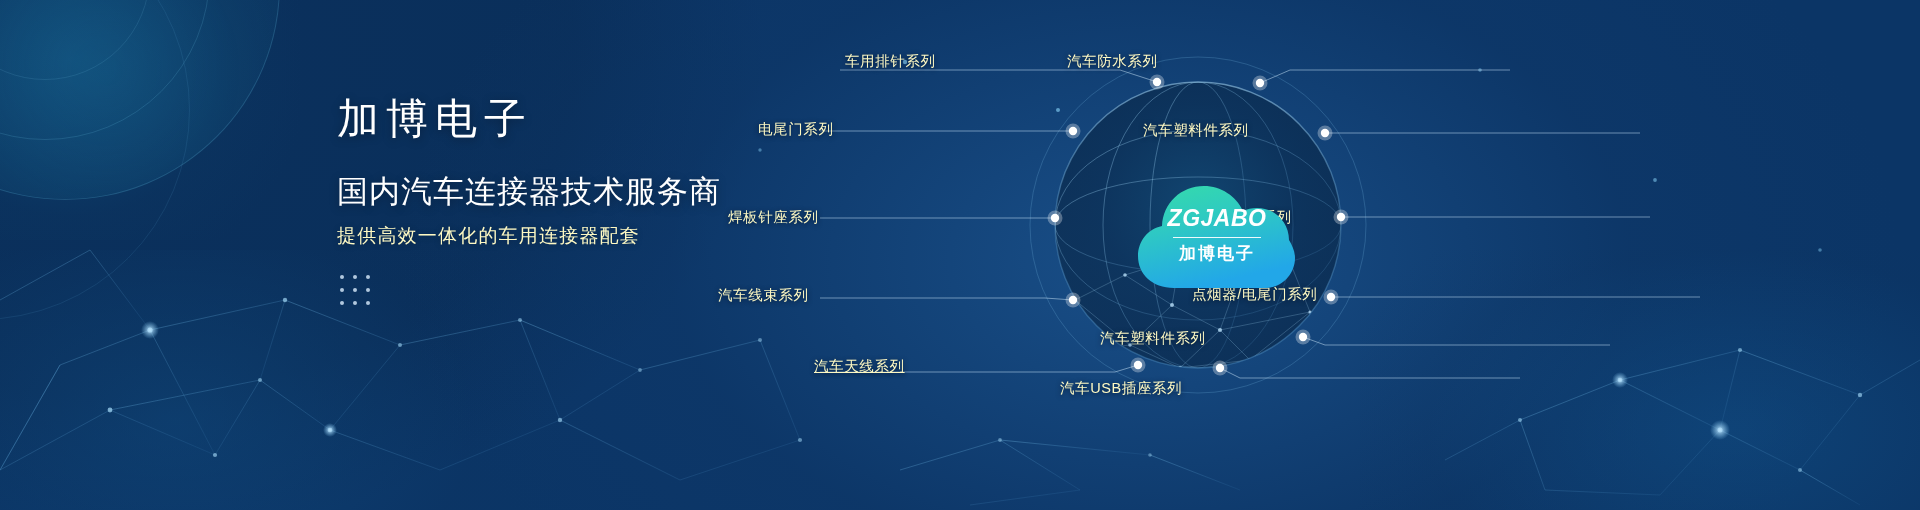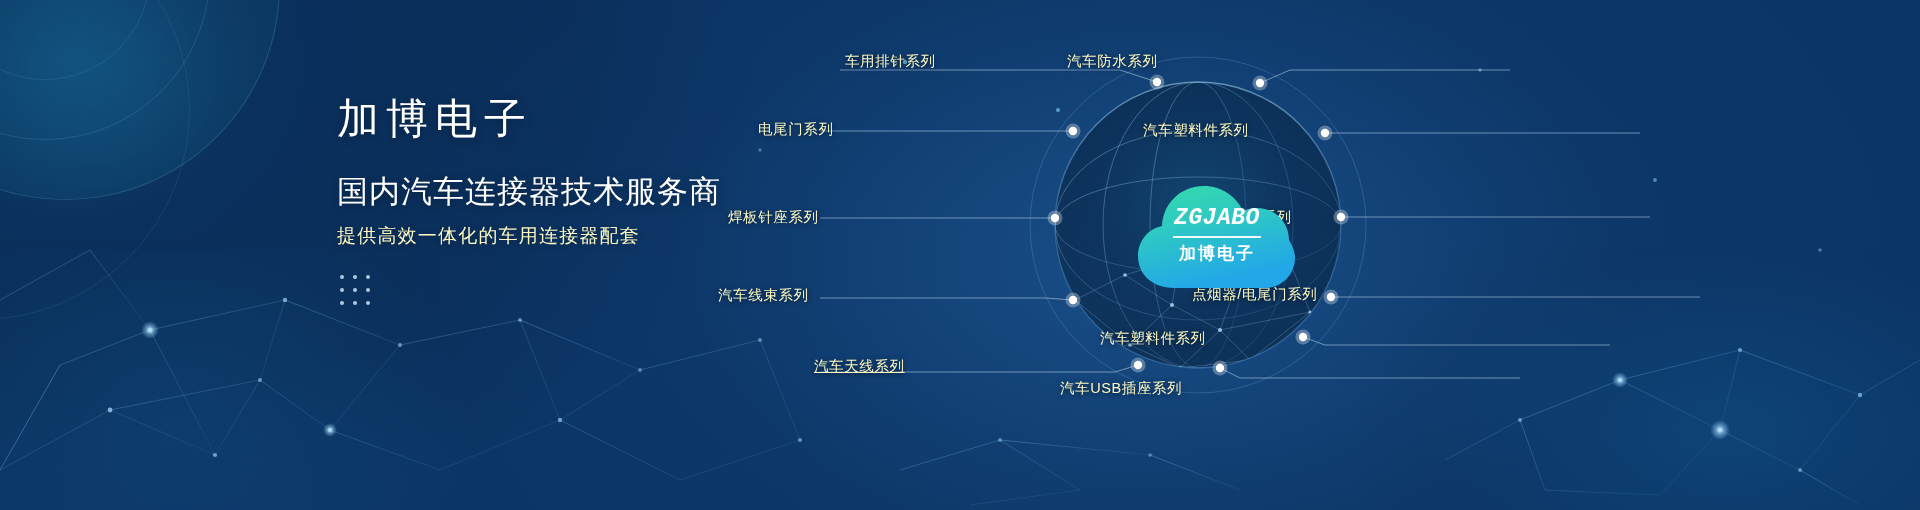--- a/index.html
+++ b/index.html
@@ -103,21 +103,21 @@
   }
 
   
   .cloud-wrap { position:absolute; left:1132px; top:170px; width:170px; height:120px; }
   .cloud-shape { position:absolute; inset:0; }
   .cloud-txt { position:absolute; inset:0; display:flex; flex-direction:column; align-items:center; justify-content:center; }
   .cloud-zg {
     margin-top:10px;
     font-size:23px; font-weight:700; font-style:italic;
     color:#ffffff; letter-spacing:.5px;
-    font-family:Liberation Mono, monospace;
+    font-family:Liberation Sans, sans-serif;
   }
   .cloud-rule { width:88px; height:1.5px; background:rgba(255,255,255,.92); margin:5px 0 4px; }
   .cloud-cn { font-size:17px; font-weight:700; color:#ffffff; letter-spacing:2px; }
 </style>
 </head>
 <body>
 
 <div class="banner">
 
   <div class="bg-base"></div>

